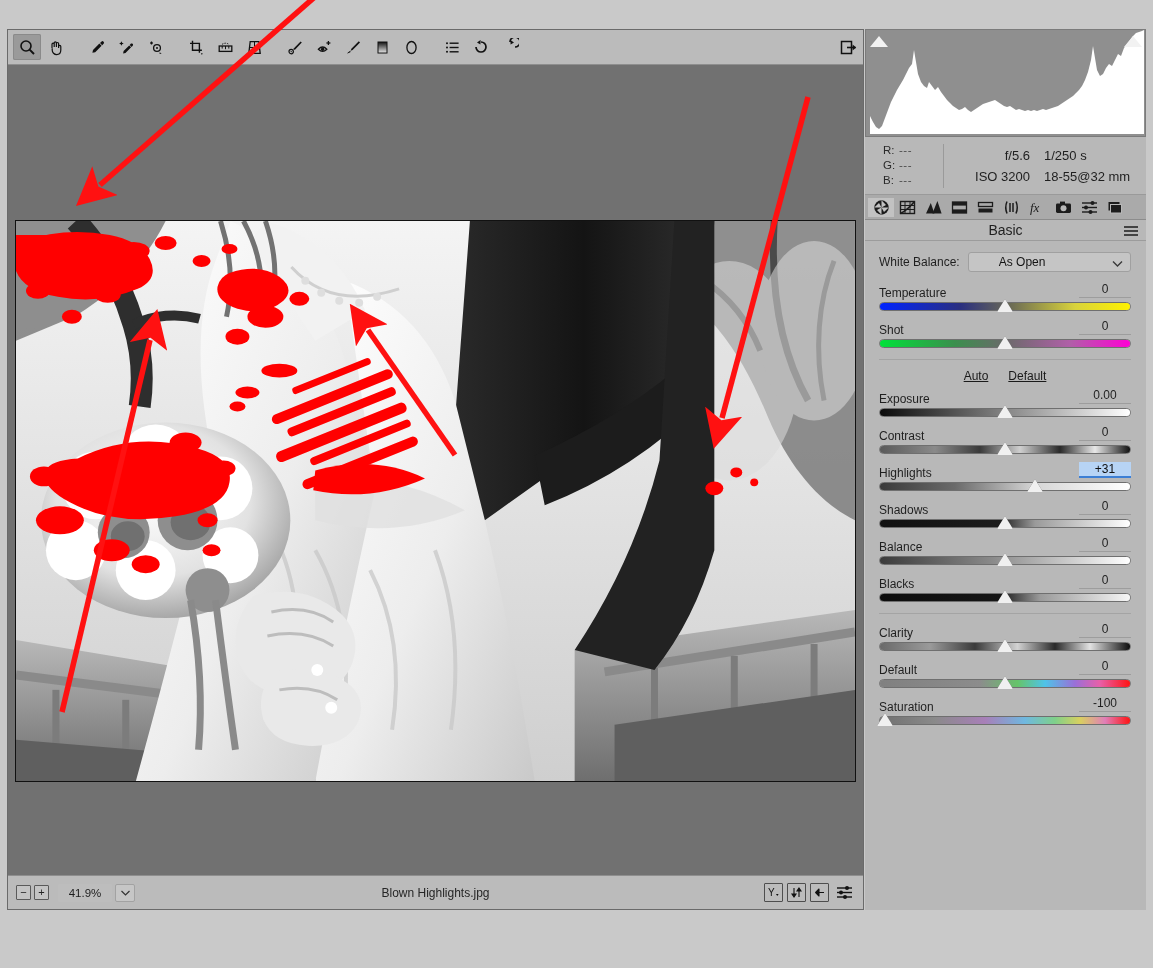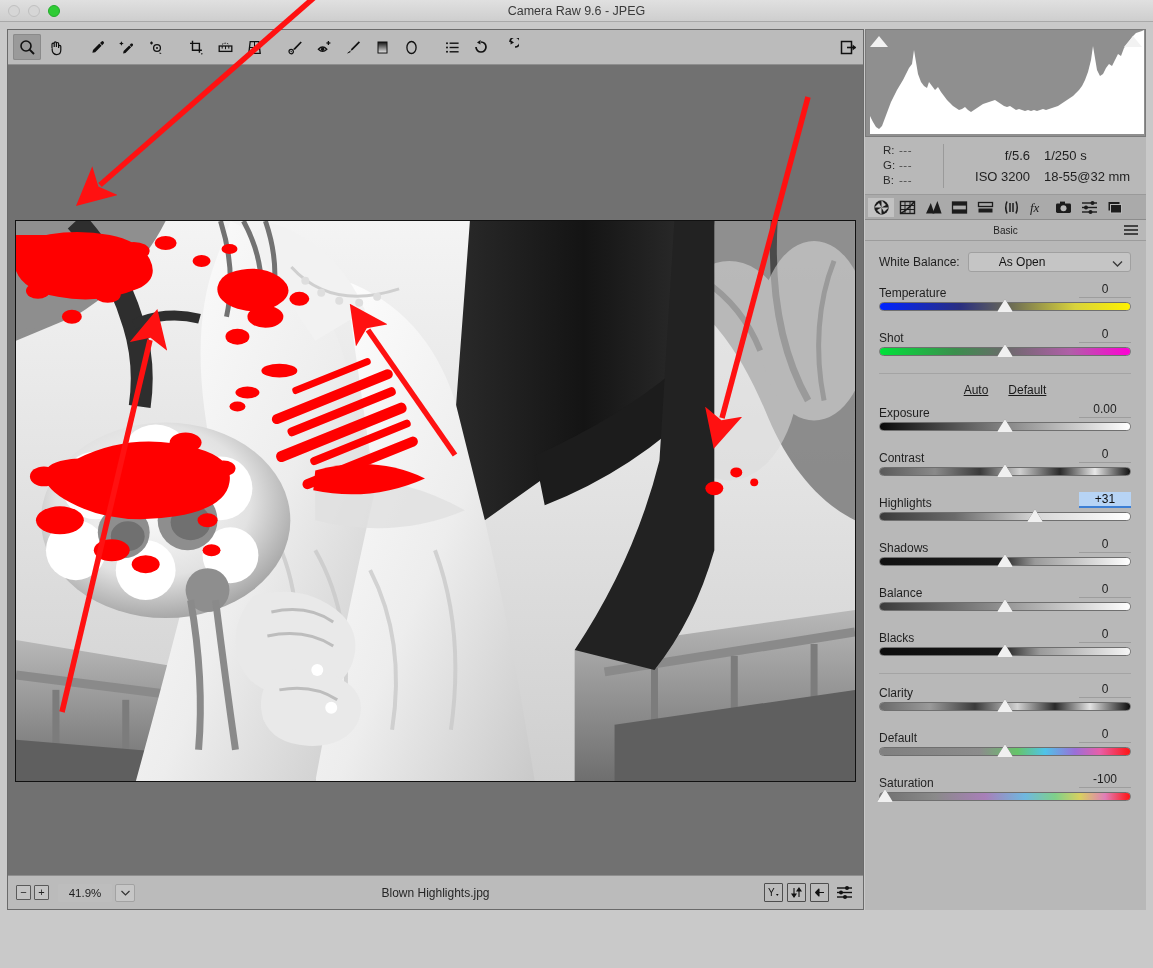--- a/index.html
+++ b/index.html
@@ -138,37 +138,37 @@
   .tab {
     width: 26px; height: 19px; display: flex; align-items: center; justify-content: center;
     color: #1b1b1b;
   }
   .tab.sel { background: #c2c2c2; }
 
   .panel-head {
     position: relative; width: 281px; height: 21px; background: #b8b8b8;
     border-bottom: 1px solid #9c9c9c;
     display: flex; align-items: center; justify-content: center;
-    font-size: 10px; color: #1f1f1f;
+    font-size: 14px; color: #1f1f1f;
   }
   .panel-menu { position: absolute; right: 8px; top: 4px; }
 
   .panel-body { width: 281px; padding: 11px 15px 0 14px; }
 
   .wb-row { display: flex; align-items: center; margin-bottom: 11px; }
   .wb-label { font-size: 12px; color: #1f1f1f; }
   .wb-select {
     margin-left: 8px; flex: 1; height: 20px; background: #c5c5c5;
     border: 1px solid #a0a0a0; border-radius: 3px;
     display: flex; align-items: center; position: relative;
     font-size: 12px; color: #141414; padding-left: 30px;
   }
   .wb-caret { position: absolute; right: 7px; top: 4px; }
 
-  .slider { margin-bottom: 17px; }
+  .slider { margin-bottom: 9px; }
   .srow { position: relative; height: 17px; }
   .sname { font-size: 12px; color: #1f1f1f; }
   .sval {
     position: absolute; right: 0; top: -1px; width: 52px; height: 16px;
     text-align: center; font-size: 12px; color: #1f1f1f;
     border-bottom: 1px solid #9d9d9d;
   }
   .sval.active {
     background: #b7d4f5; border-bottom: 2px solid #3d7fd4; color: #0f0f0f;
   }
@@ -211,28 +211,20 @@
   .right-btns { position: absolute; right: 18px; top: 7px; display: flex; gap: 11px; }
 
   
   .arrows { position: absolute; inset: 0; pointer-events: none; }
 </style>
 </head>
 <body>
 
 <div class="app">
 
-  <div class="titlebar">
-    <div class="lights">
-      <div class="light red"></div>
-      <div class="light yellow"></div>
-      <div class="light green"></div>
-    </div>
-    <div class="title-text">Camera Raw 9.6  -  JPEG</div>
-  </div>
 
   <div class="main">
 
     <div class="left-pane">
 
       <div class="toolbar">
         <div class="tool sel">
           <svg width="17" height="17" viewBox="0 0 17 17">
               <circle cx="7" cy="7" r="5" fill="none" stroke="#111" stroke-width="1.6"></circle>
               <line x1="10.6" y1="10.6" x2="15" y2="15" stroke="#111" stroke-width="2"></line>

